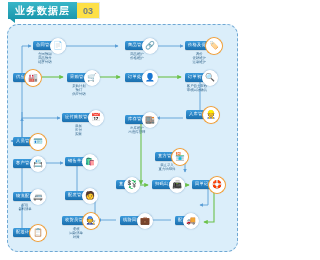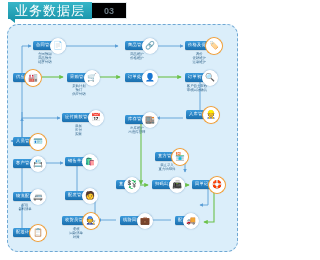--- a/index.html
+++ b/index.html
@@ -2,23 +2,23 @@
 <html><head>
 <meta charset="utf-8">
 <style>
   html,body{margin:0;padding:0;background:#ffffff;}
   body{width:245px;height:260px;overflow:hidden;
        font-family:"Liberation Sans","DejaVu Sans",sans-serif;}
 
   
   #title-bar{position:absolute;left:8px;top:2px;height:17px;display:flex;align-items:stretch;}
   #title-tab{background:linear-gradient(180deg,#38b6c8 0%,#1b97ad 100%);
-             color:#ffffff;font-size:13px;font-weight:normal;letter-spacing:1px;
+             color:#ffffff;font-size:10px;font-weight:bold;letter-spacing:1px;
              padding:8px 7px;display:flex;align-items:center;line-height:1;}
-  #title-num{background:#000000;color:#6e7d86;font-size:9px;padding:0 12px;
+  #title-num{background:#fde047;color:#6e7d86;font-size:9px;padding:0 6px;
              display:flex;align-items:center;border:1px solid #e2e8ea;border-left:none;font-weight:bold;}
   #title-notch{position:absolute;left:10px;top:19px;width:0;height:0;
                border-left:5px solid transparent;border-right:0 solid transparent;
                border-top:4px solid #1b97ad;}
 
   
   #panel{position:absolute;left:7px;top:24px;width:231px;height:228px;
          background:#dbeefa;border:1px dashed #6fa8d4;border-radius:11px;
          box-sizing:border-box;}
 

